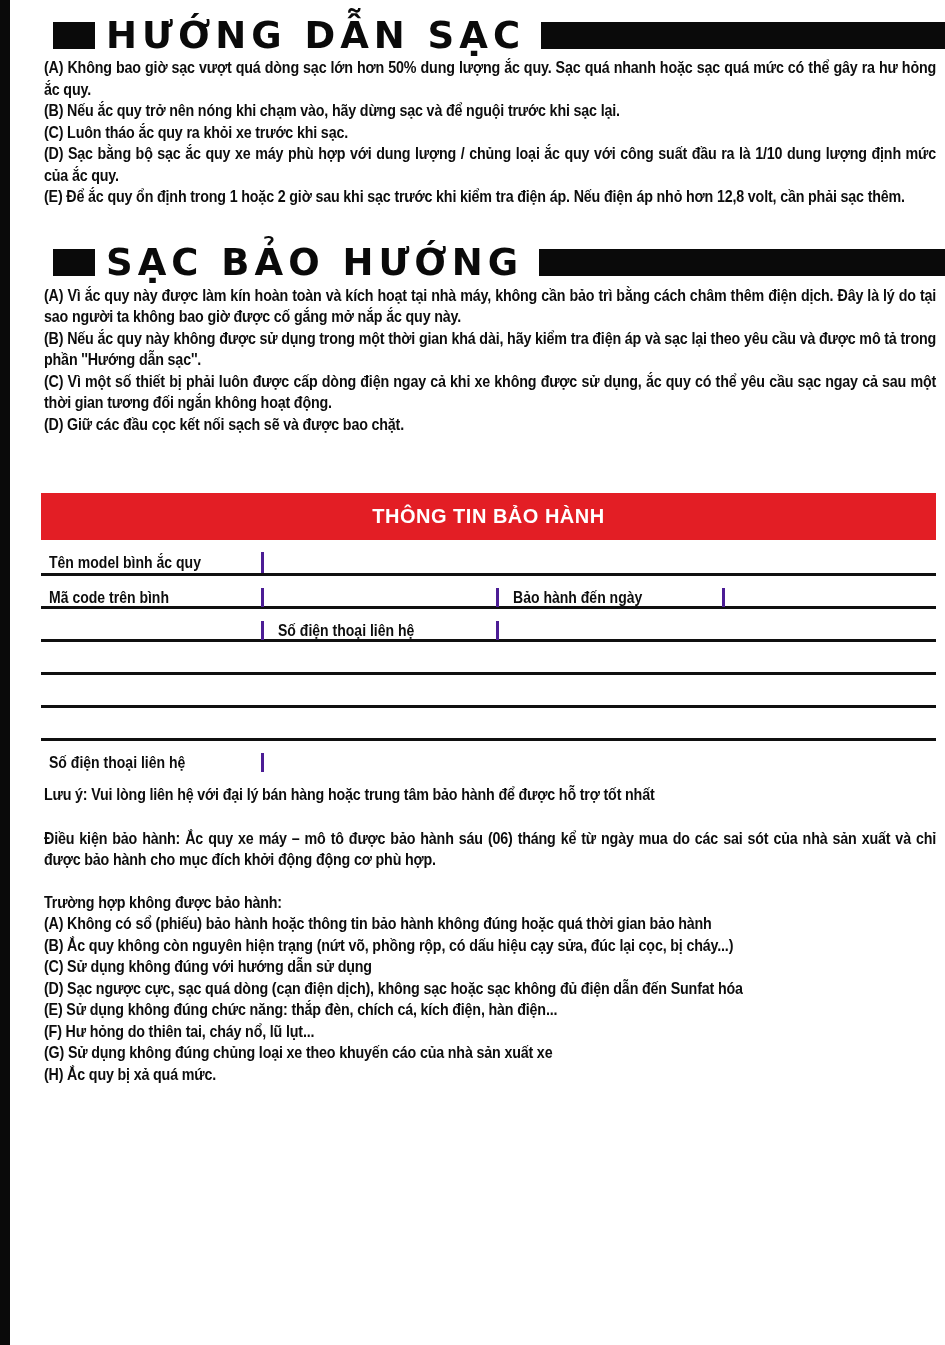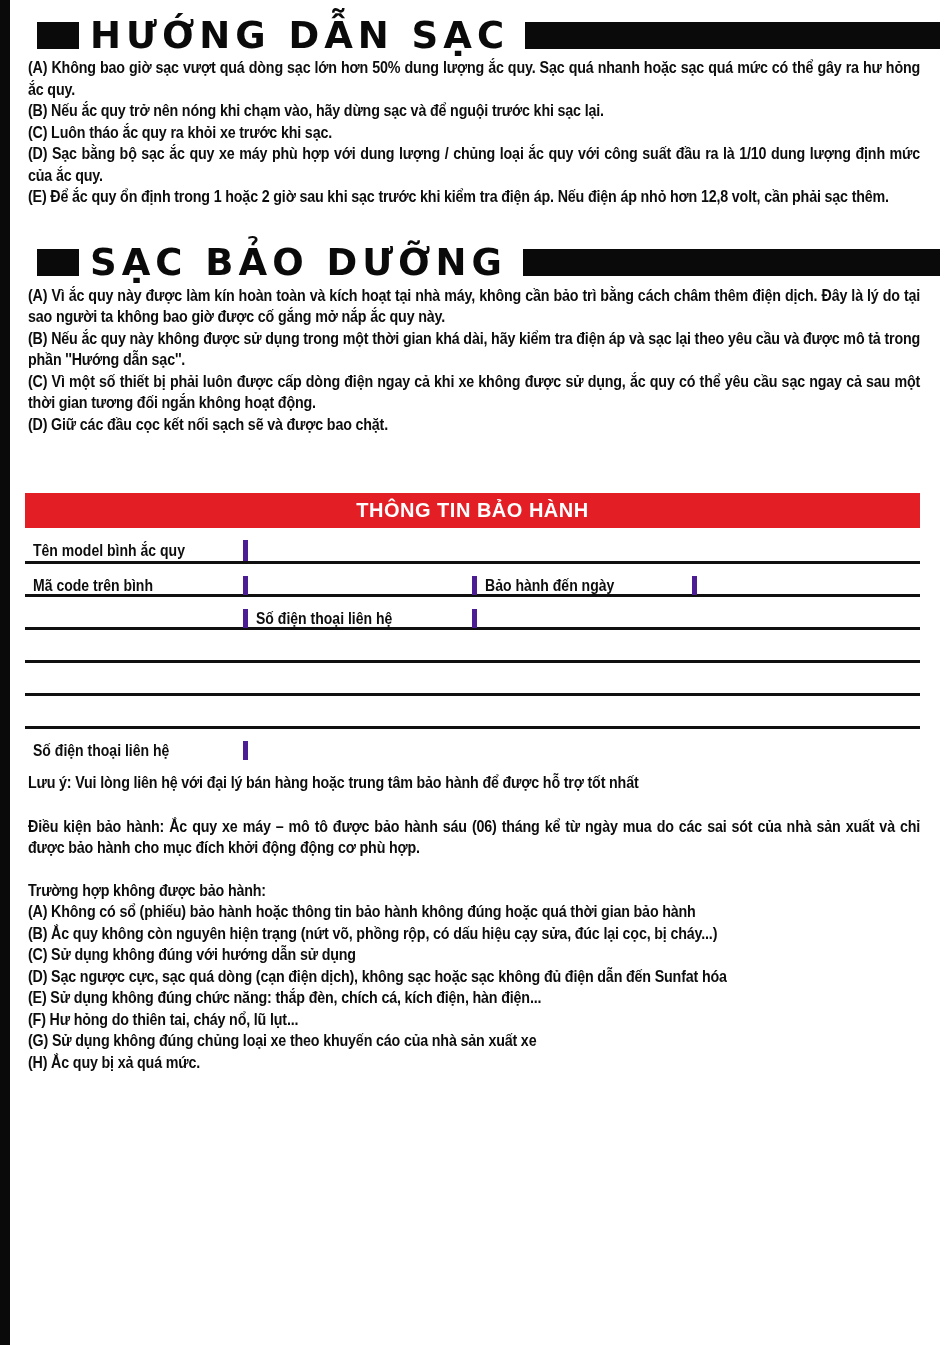--- a/index.html
+++ b/index.html
@@ -8,21 +8,21 @@
     background:#ffffff;
     font-family:"Liberation Sans","DejaVu Sans",sans-serif;
     color:#0d0d0d;
     overflow:hidden;
     position:relative;
   }
   .left-strip{
     position:absolute;left:0;top:0;width:10px;height:1345px;background:#0a0a0a;
   }
   .page{
-    position:absolute;left:28px;top:0;width:892px;
+    position:absolute;left:44px;top:0;width:892px;
   }
   
   .section-header{
     display:flex;align-items:center;height:28px;margin-right:-20px;
   }
   .marker-square{
     width:42px;height:27px;background:#0a0a0a;margin-left:9px;margin-right:11px;flex:0 0 auto;
   }
   .section-title{
     font-family:"DejaVu Sans","Liberation Sans",sans-serif;
@@ -43,32 +43,32 @@
   }
   .body-text{margin-top:8px;}
   .body-text p{
     margin:0;
     font-size:17px;font-weight:bold;line-height:21.5px;letter-spacing:-0.2px;
     text-align:justify;
   }
   
   .warranty{margin-left:-3px;width:895px;margin-top:58px;}
   .red-bar{
-    height:35px;background:#E31E25;color:#ffffff;
+    height:47px;background:#E31E25;color:#ffffff;
     display:flex;align-items:center;justify-content:center;
     font-size:20px;font-weight:bold;letter-spacing:0.5px;
   }
   .wrow{
     display:grid;height:33px;box-sizing:border-box;align-items:stretch;
   }
-  .wrow + .wrow{border-top:3px solid #101010;}
+  .wrow + .wrow{border-top:3px solid #101010;gap:6px;}
   .cols-2{grid-template-columns:223px 1fr;}
   .cols-4{grid-template-columns:223px 229px 220px 1fr;}
   .cell{display:flex;align-items:center;padding-left:8px;box-sizing:border-box;}
-  .cell.divided{border-right:5px solid #4c1d95;margin-top:12px;}
+  .cell.divided{border-right:3px solid #4c1d95;margin-top:12px;}
   .cell span{
     font-size:16.5px;font-weight:bold;white-space:nowrap;
     transform:scaleX(0.85);transform-origin:0 50%;
   }
   
   .note{margin-top:13px;}
   .note p,.conditions p,.exclusions p{
     margin:0;font-size:17px;font-weight:bold;line-height:21.5px;letter-spacing:-0.2px;
   }
   .conditions{margin-top:22px;}
@@ -90,21 +90,21 @@
   <div class="body-text cond">
     <p>(A) Không bao giờ sạc vượt quá dòng sạc lớn hơn 50% dung lượng ắc quy. Sạc quá nhanh hoặc sạc quá mức có thể gây ra hư hỏng ắc quy.</p>
     <p>(B) Nếu ắc quy trở nên nóng khi chạm vào, hãy dừng sạc và để nguội trước khi sạc lại.</p>
     <p>(C) Luôn tháo ắc quy ra khỏi xe trước khi sạc.</p>
     <p>(D) Sạc bằng bộ sạc ắc quy xe máy phù hợp với dung lượng / chủng loại ắc quy với công suất đầu ra là 1/10 dung lượng định mức của ắc quy.</p>
     <p>(E) Để ắc quy ổn định trong 1 hoặc 2 giờ sau khi sạc trước khi kiểm tra điện áp. Nếu điện áp nhỏ hơn 12,8 volt, cần phải sạc thêm.</p>
   </div>
 
   <div class="section-header hdr2">
     <span class="marker-square"></span>
-    <h1 class="section-title">SẠC BẢO DƯỠNG</h1>
+    <h1 class="section-title">SẠC BẢO HƯỚNG</h1>
     <span class="header-bar"></span>
   </div>
   <div class="body-text cond">
     <p>(A) Vì ắc quy này được làm kín hoàn toàn và kích hoạt tại nhà máy, không cần bảo trì bằng cách châm thêm điện dịch.  Đây là lý do tại sao người ta không bao giờ được cố gắng mở nắp ắc quy này.</p>
     <p>(B) Nếu ắc quy này không được sử dụng trong một thời gian khá dài, hãy kiểm tra điện áp và sạc lại theo yêu cầu và được mô tả trong phần ''Hướng dẫn sạc''.</p>
     <p>(C) Vì một số thiết bị phải luôn được cấp dòng điện ngay cả khi xe không được sử dụng, ắc quy có thể yêu cầu sạc ngay cả sau một thời gian tương đối ngắn không hoạt động.</p>
     <p>(D) Giữ các đầu cọc kết nối sạch sẽ và được bao chặt.</p>
   </div>
 
   <div class="warranty">

